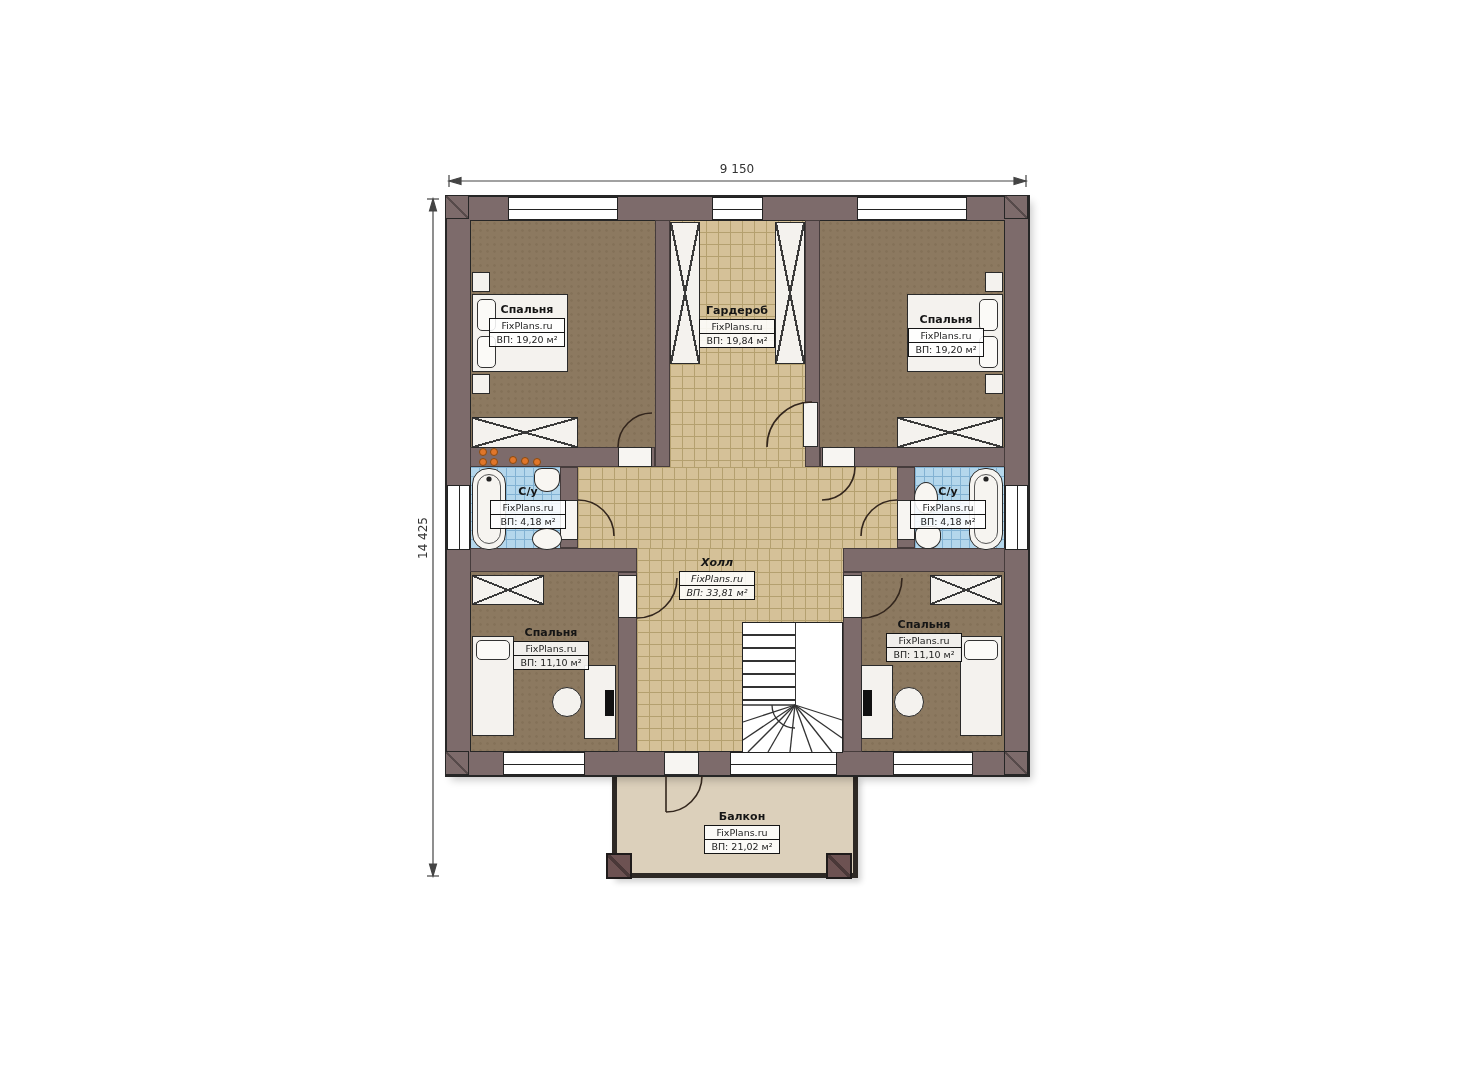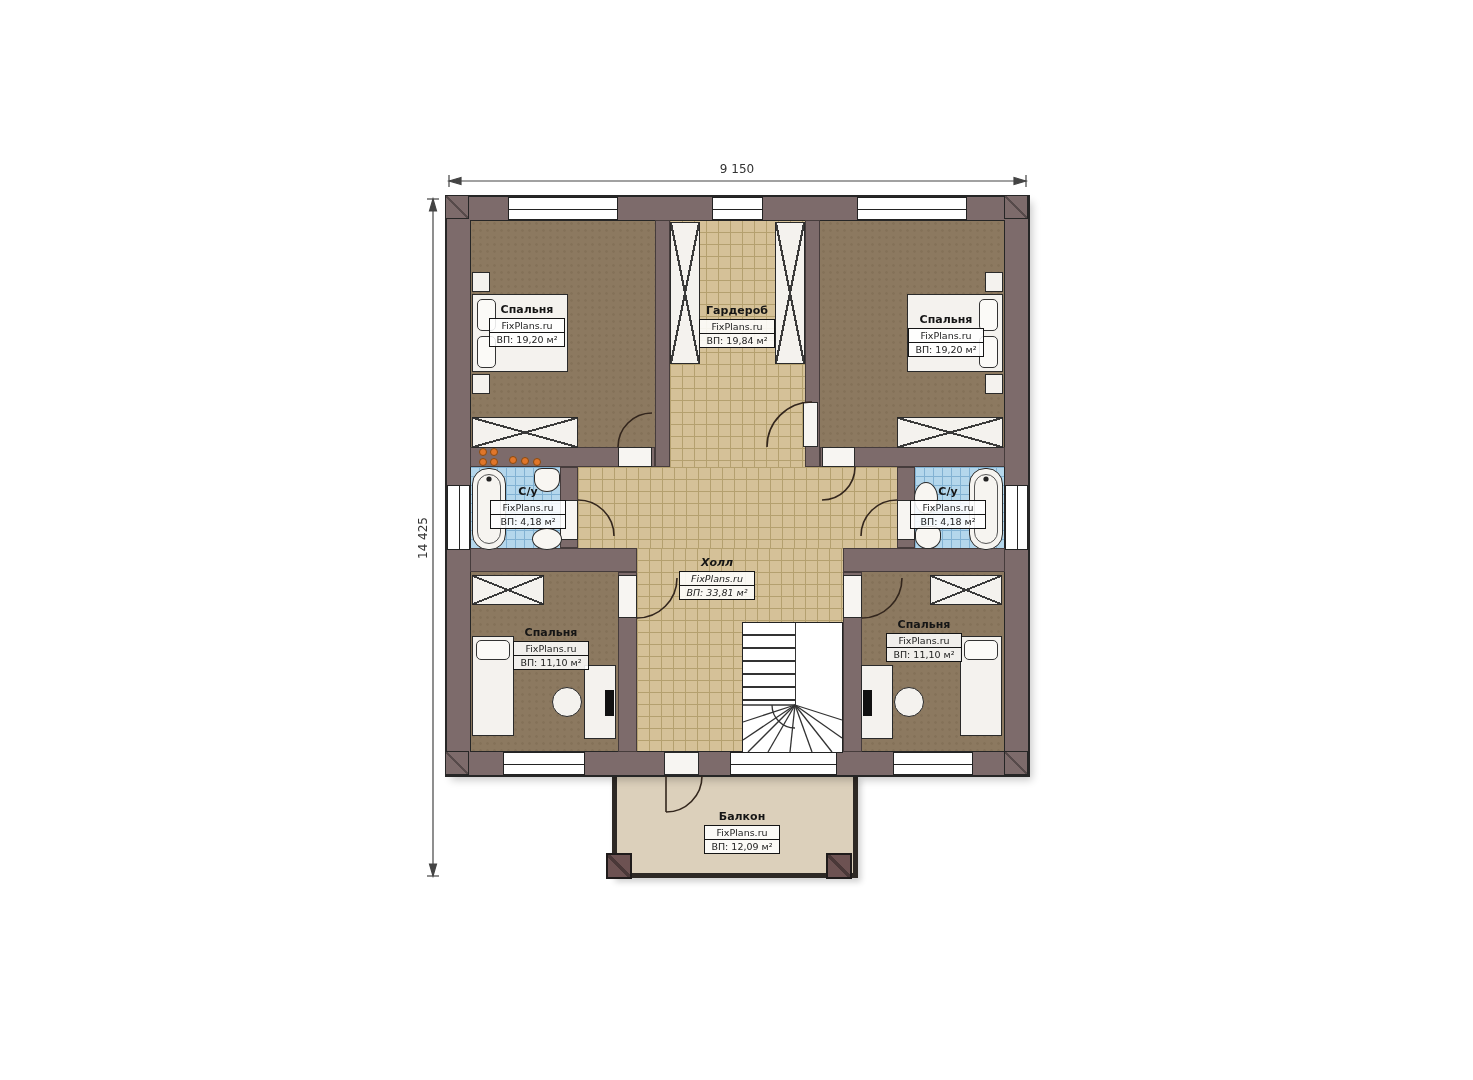--- a/index.html
+++ b/index.html
@@ -334,17 +334,17 @@
     <div class="rbox">
       <div class="row1">FixPlans.ru</div>
       <div class="row2">ВП: 11,10 м²</div>
     </div>
   </div>
 
   <div class="rlabel" style="left:742px; top:810px;">
     <div class="rname">Балкон</div>
     <div class="rbox">
       <div class="row1">FixPlans.ru</div>
-      <div class="row2">ВП: 12,09 м²</div>
+      <div class="row2">ВП: 21,02 м²</div>
     </div>
   </div>
 
 </div>
 
 </body></html>

